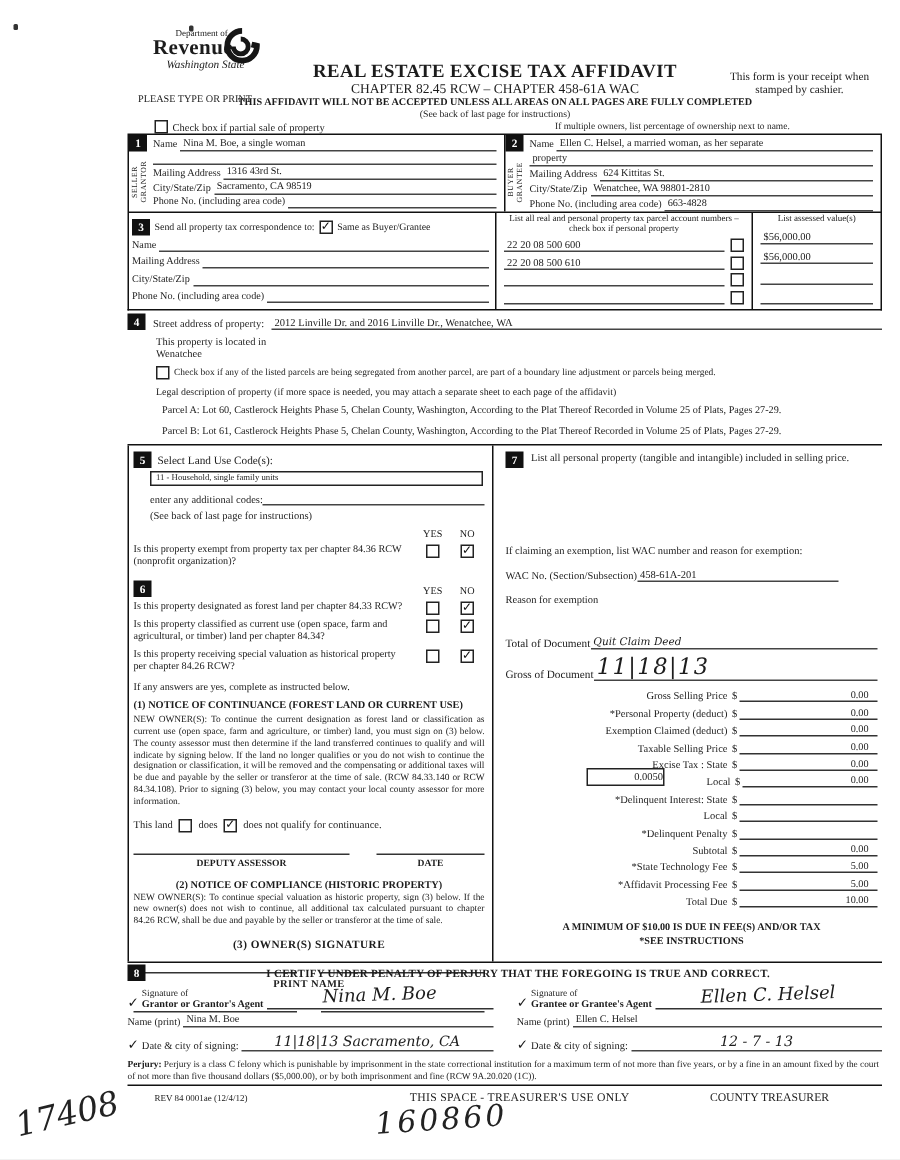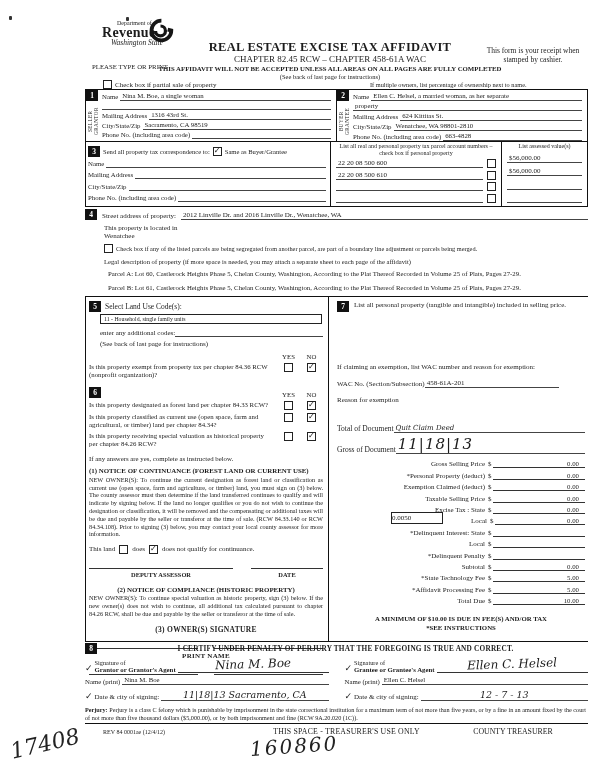--- a/index.html
+++ b/index.html
@@ -71,21 +71,21 @@
   .seeback2{font-size:7px;margin:3px 0 0 11px;}
   .ynhead{display:flex;justify-content:flex-end;font-size:6.8px;font-weight:normal;margin-top:5px;}
   .yncell{width:23px;text-align:center;flex:none;}
   .qrow{display:flex;margin-top:3px;font-size:6.8px;line-height:8.3px;align-items:flex-start;}
   .qtext{flex:1;padding-right:4px;}
   .qcb{width:23px;text-align:center;flex:none;}
   .s6head{display:flex;margin-top:7px;align-items:flex-end;font-size:6.8px;}
   .ifyes{font-size:6.8px;margin-top:6px;}
   .n1title{font-size:6.9px;font-weight:bold;margin-top:5px;line-height:8px;}
   .nbody{font-size:6.25px;line-height:7.8px;margin-top:1px;text-align:justify;}
-  .landrow{display:flex;gap:4px;font-size:7px;margin-top:7px;align-items:flex-start;}
+  .landrow{display:flex;gap:4px;font-size:7px;margin-top:7px;align-items:center;}
   .deprow{display:flex;gap:18px;margin-top:13px;}
   .depline{border-bottom:1px solid #333;height:1px;}
   .deplabels{display:flex;gap:18px;font-size:6.4px;font-weight:bold;margin-top:2px;}
   .deplabels span{text-align:center;}
   .n2title{text-align:center;font-weight:bold;font-size:6.9px;margin-top:8px;}
   .ownsig{text-align:center;font-weight:bold;font-size:7.5px;margin-top:7px;letter-spacing:.3px;}
   .sigpair{display:flex;gap:16px;margin-top:13px;}
   .printname{text-align:center;font-weight:bold;font-size:7px;margin-top:3px;letter-spacing:.3px;}
 
   .s7head{display:flex;gap:5px;font-size:7px;line-height:9px;}
@@ -97,21 +97,21 @@
   .docrow{display:flex;margin-top:19px;font-size:7.5px;align-items:flex-end;}
   .doc-hand{font-size:7px;}
   .datedocrow{display:flex;margin-top:1px;font-size:7.5px;align-items:flex-end;height:20px;}
   .date-hand{font-size:15px;letter-spacing:1px;}
   .fees{margin-top:3px;}
   .feerow{display:flex;align-items:flex-end;height:11.4px;font-size:7px;}
   .feelabel{width:148px;text-align:right;white-space:nowrap;flex:none;}
   .feelabel.short{width:90px;}
   .dollar{margin:0 1px 0 3px;flex:none;}
   .feeline{flex:1;border-bottom:1px solid #333;text-align:right;padding-right:6px;font-size:6.8px;}
-  .ratebox{border:1.2px solid #222;width:50px;text-align:left;font-size:7px;line-height:10px;margin:0 4px 1px 0;flex:none;}
+  .ratebox{border:1.2px solid #222;width:50px;text-align:right;font-size:7px;line-height:10px;margin:0 4px 1px 0;flex:none;}
   .minblock{text-align:center;font-weight:bold;font-size:6.8px;margin-top:9px;line-height:9px;}
 
   
   .sec8{position:absolute;left:85px;top:641px;width:503px;border-top:1.5px solid #111;box-sizing:border-box;}
   .certrow{display:flex;align-items:center;gap:6px;padding-top:1px;}
   .cert{flex:1;text-align:center;font-weight:bold;font-size:7.3px;letter-spacing:.2px;}
   .sigcols{display:flex;margin-top:2px;}
   .sigcol{flex:1;box-sizing:border-box;}
   .sigcol.left{padding-right:10px;}
   .sigcol.right{padding-left:6px;}

